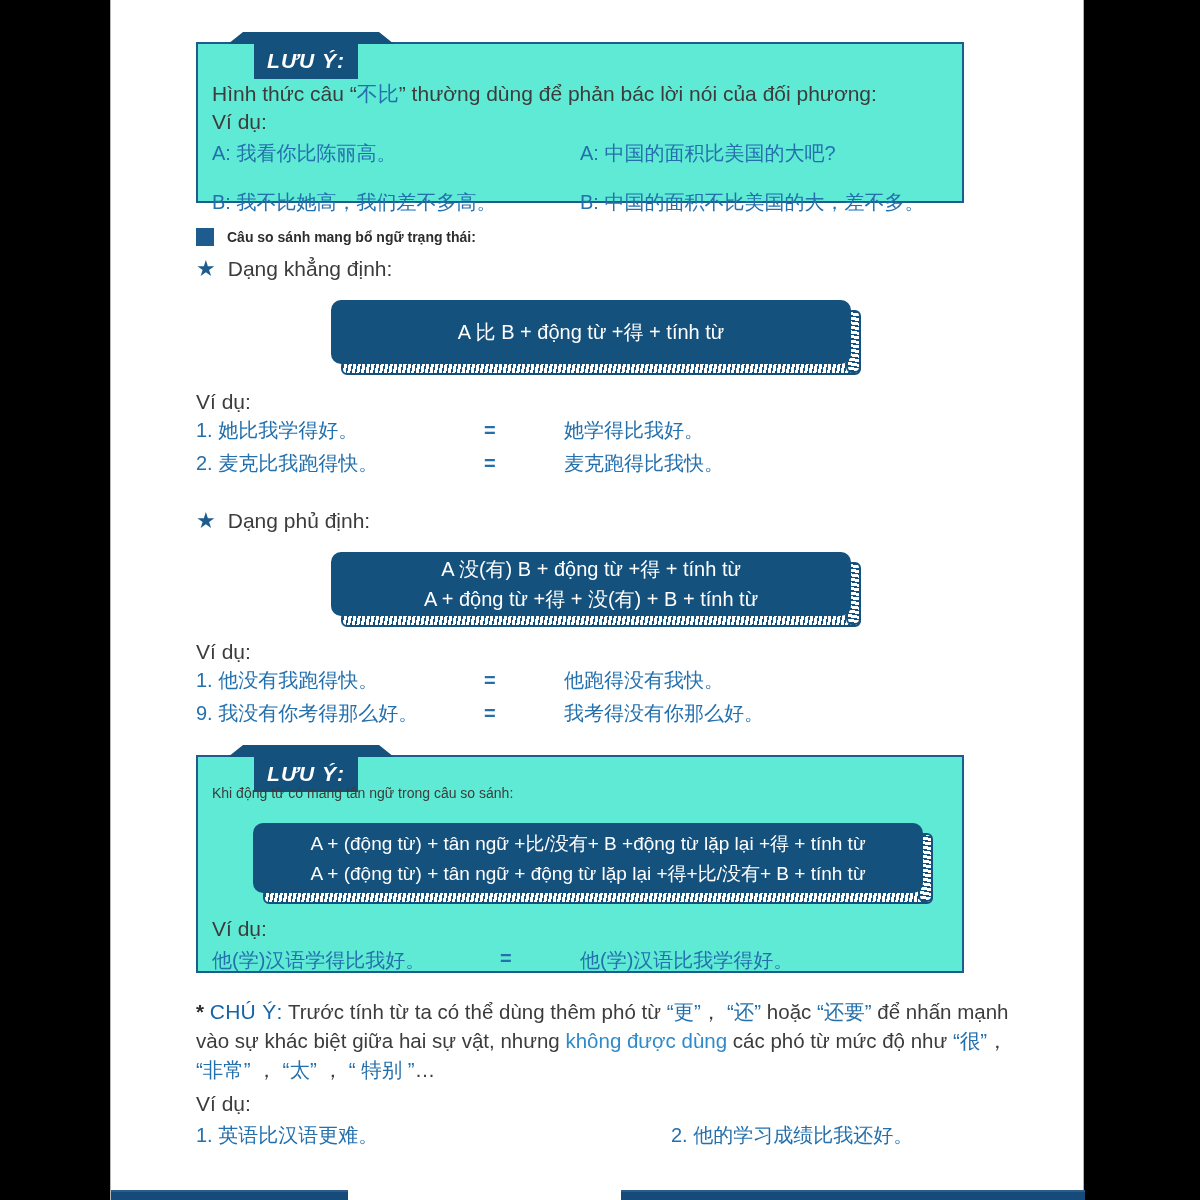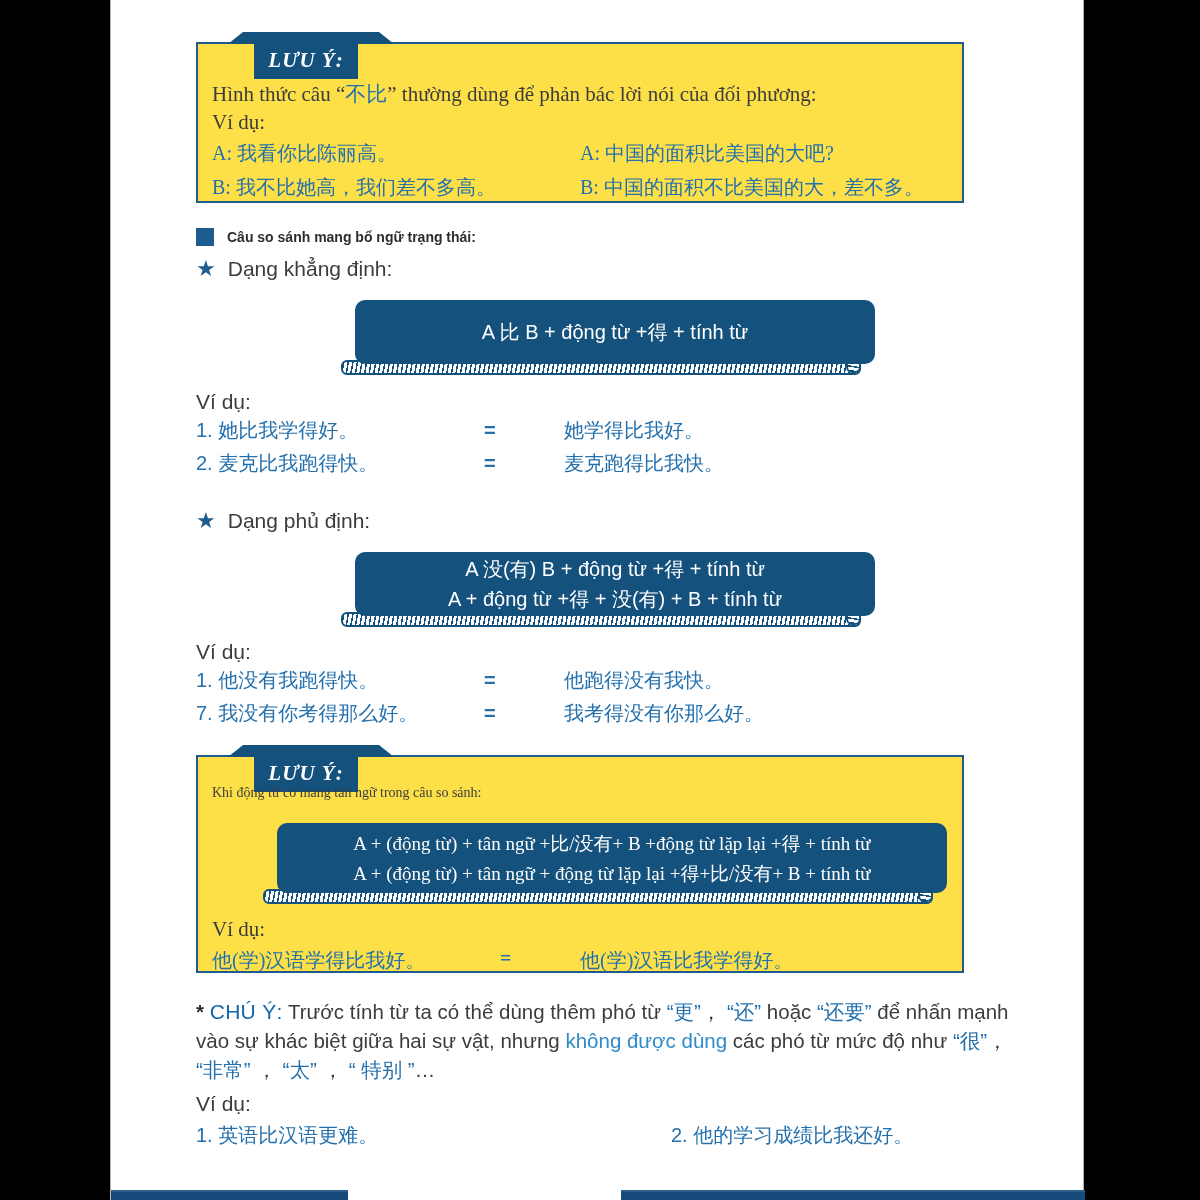--- a/index.html
+++ b/index.html
@@ -11,40 +11,40 @@
   .black-strip.left  { left:0; width:110px; }
   .black-strip.right { right:0; width:116px; }
 
   .page {
     position:absolute; left:110px; top:0; width:974px; height:1200px;
     background:#ffffff; border-left:1px solid #b7b7b7; border-right:1px solid #b0b0b0;
     box-sizing:border-box;
   }
 
   
-  .note-box { position:absolute; border:2px solid #1e5c8f; background:#fde047; box-sizing:border-box;font-family:Liberation Serif, serif; }
+  .note-box { position:absolute; border:2px solid #1e5c8f; background:#5eead4; box-sizing:border-box; }
   .note1 { left:85px; top:42px;  width:768px; height:161px; }
   .note2 { left:85px; top:755px; width:768px; height:218px; }
 
   .tab-roof {
     position:absolute; top:-12px; left:30px; width:166px; height:12px; background:#15517d;
     clip-path:polygon(15px 0, calc(100% - 15px) 0, 100% 100%, 0 100%);
   }
   .tab-label {
     position:absolute; top:-2px; left:56px; width:104px; height:37px;
     background:#15517d; color:#fff; font-style:italic; font-weight:bold; font-size:21px;
     display:flex; align-items:center; justify-content:center; letter-spacing:1px;
   }
   .cn   { color:#2470ad; }
 
   .n1-line1 { position:absolute; left:14px; top:36px; font-size:21px; color:#3c3c3c; white-space:nowrap; }
   .n1-vidu  { position:absolute; left:14px; top:66px; font-size:21px; color:#3c3c3c; }
   .n1-rows  {
     position:absolute; left:14px; top:94px; display:grid;
-    grid-template-columns:368px auto; row-gap:3px; font-size:20px; line-height:31px;
+    grid-template-columns:368px auto; row-gap:18px; font-size:20px; line-height:31px;
     color:#2470ad; white-space:nowrap;
   }
 
   
   .sec-heading {
     position:absolute; left:85px; top:228px; display:flex; align-items:center; gap:13px;
     font-weight:bold; font-size:14px; color:#2d2d2d; white-space:nowrap;
   }
   .sq { width:18px; height:18px; background:#1e5c8f; flex:0 0 auto; }
   .star-line {
@@ -57,21 +57,21 @@
 
   
   .fwrap { position:absolute; }
   .f1 { left:220px; top:300px; width:520px; height:64px; }
   .f2 { left:220px; top:552px; width:520px; height:64px; }
   .f3 { left:55px;  top:66px;  width:670px; height:70px; }
   .fmain {
     position:relative; z-index:2; width:100%; height:100%;
     background:#15517d; border-radius:10px; color:#fff;
     display:flex; flex-direction:column; align-items:center; justify-content:center;
-    gap:3px; font-size:20px; line-height:27px; white-space:nowrap;margin-left:24px;
+    gap:3px; font-size:20px; line-height:27px; white-space:nowrap;
   }
   .f3 .fmain { font-size:19px; }
   .fdeco-b {
     position:absolute; z-index:1; left:10px; right:-10px; bottom:-11px; height:11px;
     border:2px solid #15517d; border-radius:6px; background:
     repeating-linear-gradient(100deg,#15517d 0 1.5px,#ffffff 1.5px 4.5px);
   }
   .fdeco-r {
     position:absolute; z-index:1; top:10px; right:-10px; bottom:-9px; width:11px;
     border:2px solid #15517d; border-radius:6px; background:
@@ -176,21 +176,21 @@
       </div>
       <div class="fdeco-b"></div>
       <div class="fdeco-r"></div>
     </div>
 
     <div class="vidu-label v2">Ví dụ:</div>
     <div class="ex-grid ex2">
       <div>1. 他没有我跑得快。</div>
       <div class="eq">=</div>
       <div>他跑得没有我快。</div>
-      <div>7. 我没有你考得那么好。</div>
+      <div>9. 我没有你考得那么好。</div>
       <div class="eq">=</div>
       <div>我考得没有你那么好。</div>
     </div>
 
     <div class="note-box note2">
       <div class="tab-roof"></div>
       <div class="tab-label">LƯU Ý:</div>
       <div class="n2-intro">Khi động từ có mang tân ngữ trong câu so sánh:</div>
 
       <div class="fwrap f3">

